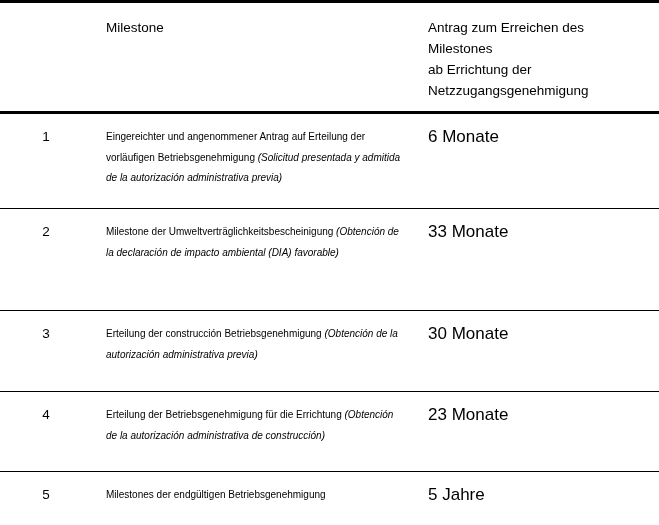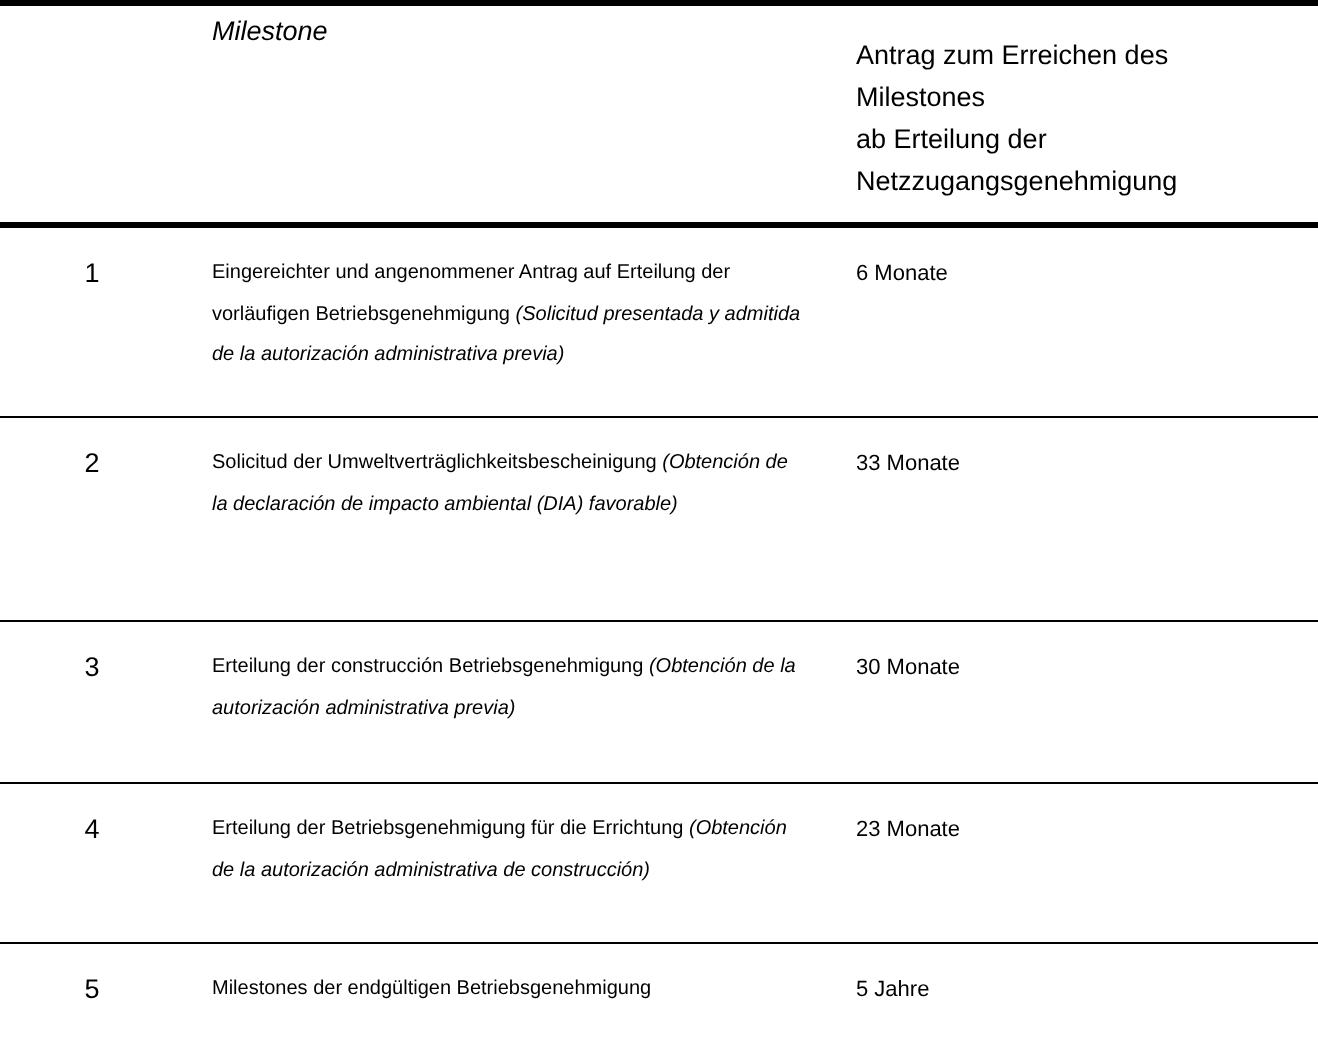--- a/index.html
+++ b/index.html
@@ -69,29 +69,28 @@
     line-height: 19px;
     text-align: center;
   }
   .pad-ms {
     padding: 13px 14px 14px 14px;
     font-size: 10px;
     line-height: 20.5px;
   }
   .pad-frist {
     padding: 13px 10px 14px 12px;
-    font-size: 11px;
+    font-size: 17px;
     line-height: 20.5px;
   }
 
   .hdr-pad-ms {
-    padding: 2px 14px 10px 14px;
+    padding: 14px 14px 10px 14px;
     font-size: 13.5px;
     line-height: 21px;
-    font-style: italic;
   }
   .hdr-pad-frist {
     padding: 14px 8px 10px 12px;
     font-size: 13.5px;
     line-height: 21px;
   }
 
   .de-text {
     font-style: normal;
   }
@@ -119,21 +118,21 @@
       <tr class="header-row">
         <td class="cell-num">
           <div class="pad-num"></div>
         </td>
         <td class="cell-ms">
           <div class="hdr-pad-ms">Milestone</div>
         </td>
         <td class="cell-frist">
           <div class="hdr-pad-frist">
             <span>Antrag zum Erreichen des Milestones</span><br>
-            <span>ab Erteilung der</span><br>
+            <span>ab Errichtung der</span><br>
             <span>Netzzugangsgenehmigung</span>
           </div>
         </td>
       </tr>
 
       <tr class="data-row row-h1">
         <td class="cell-num">
           <div class="pad-num">1</div>
         </td>
         <td class="cell-ms">
@@ -142,21 +141,21 @@
         <td class="cell-frist">
           <div class="pad-frist">6 Monate</div>
         </td>
       </tr>
 
       <tr class="data-row row-h2">
         <td class="cell-num">
           <div class="pad-num">2</div>
         </td>
         <td class="cell-ms">
-          <div class="pad-ms"><span class="de-text">Solicitud der Umweltverträglichkeitsbescheinigung </span><span class="es-text">(Obtención de la declaración de impacto ambiental (DIA) favorable)</span></div>
+          <div class="pad-ms"><span class="de-text">Milestone der Umweltverträglichkeitsbescheinigung </span><span class="es-text">(Obtención de la declaración de impacto ambiental (DIA) favorable)</span></div>
         </td>
         <td class="cell-frist">
           <div class="pad-frist">33 Monate</div>
         </td>
       </tr>
 
       <tr class="data-row row-h3">
         <td class="cell-num">
           <div class="pad-num">3</div>
         </td>

